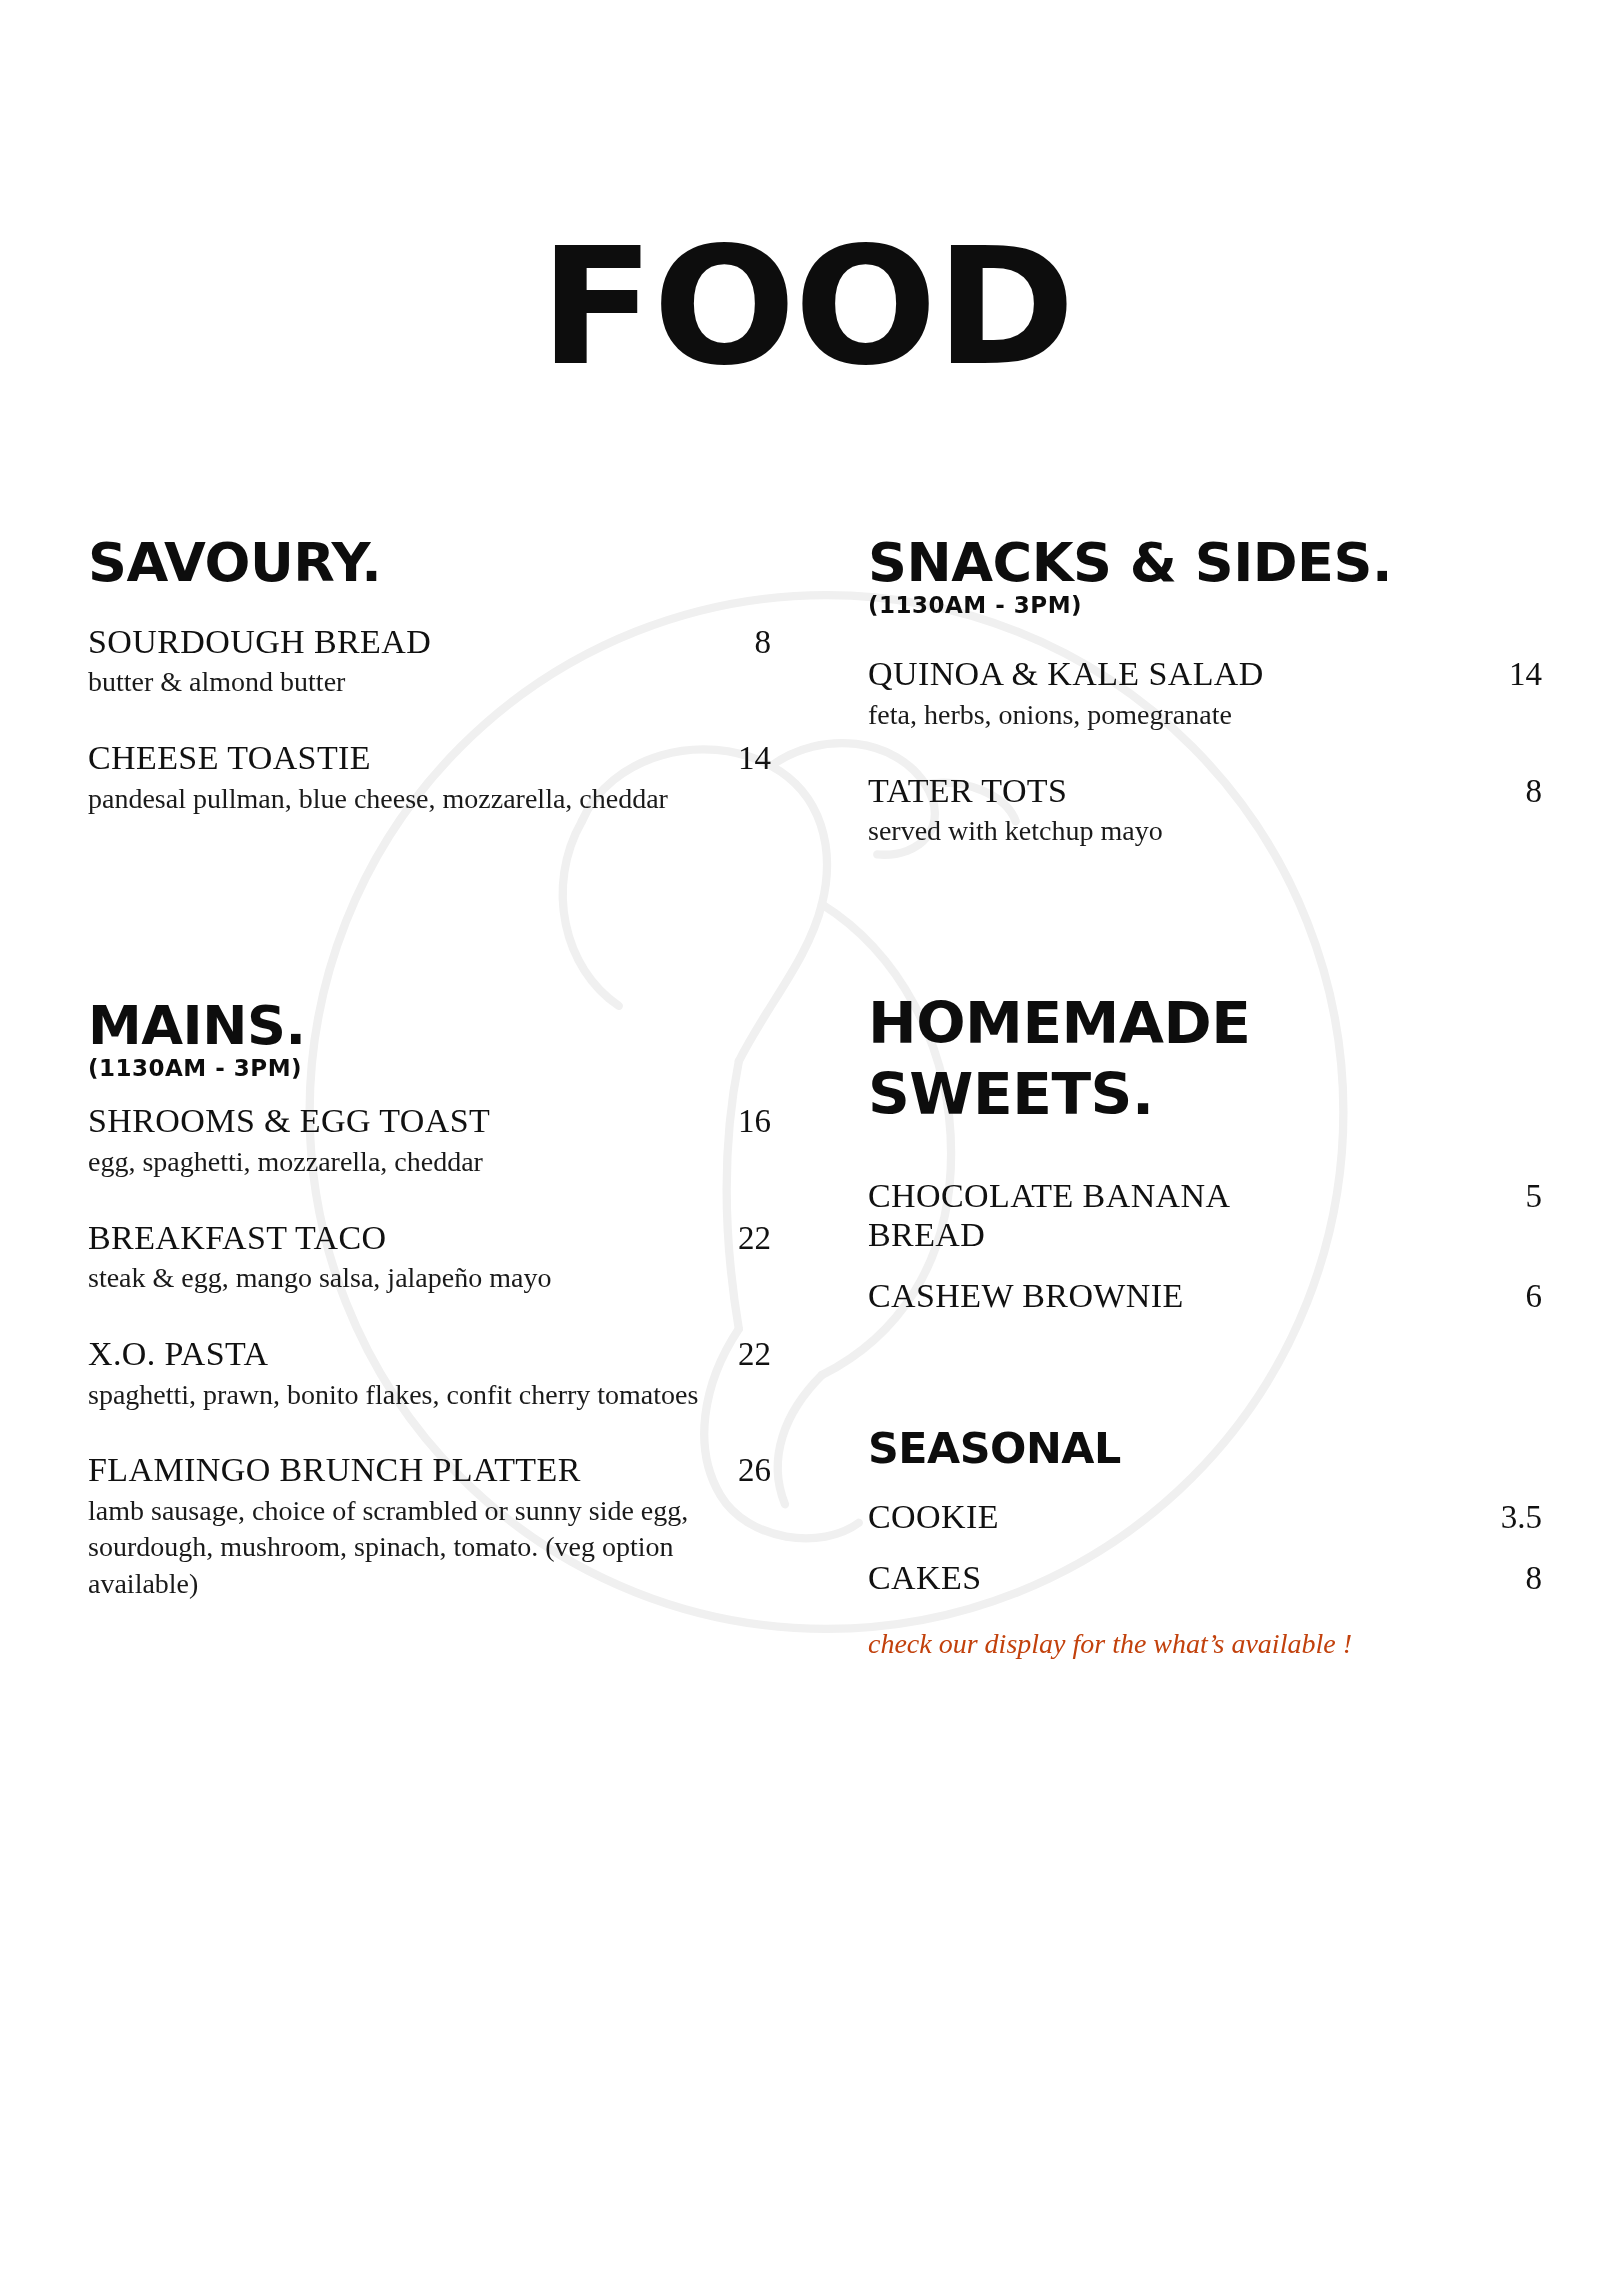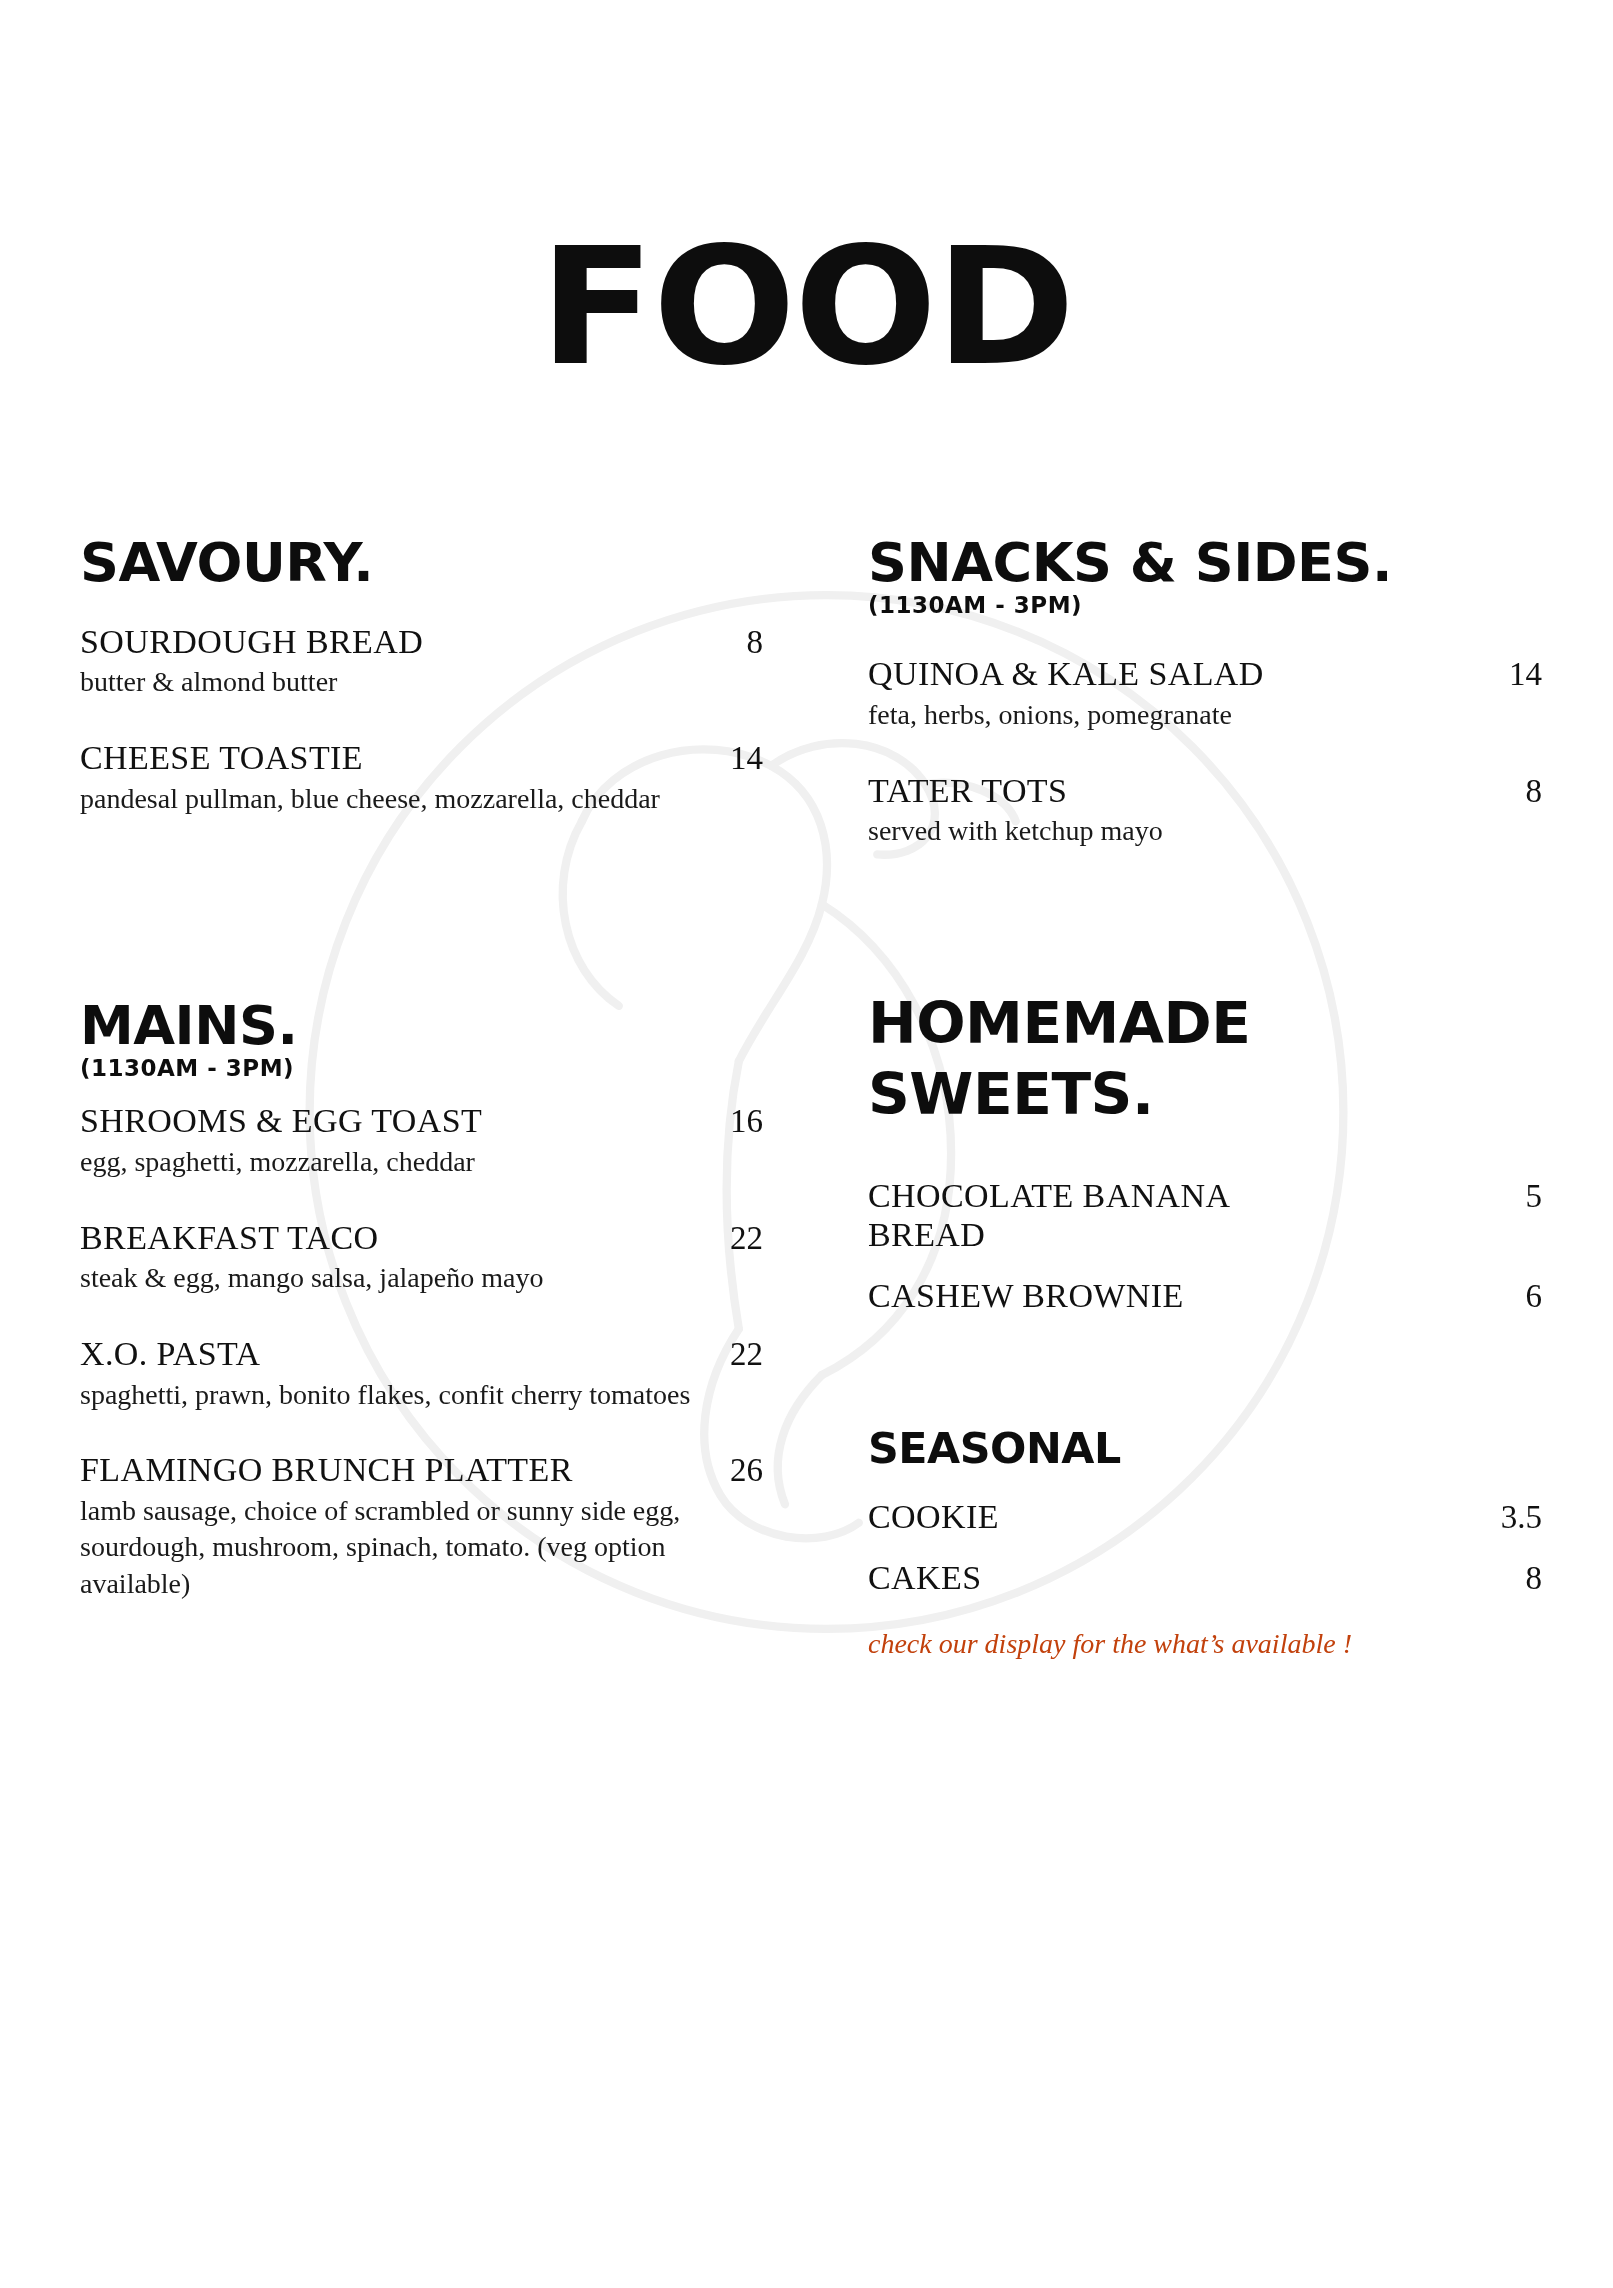--- a/index.html
+++ b/index.html
@@ -50,21 +50,21 @@
     font-weight: 700;
     font-size: 162px;
     letter-spacing: -1.8px;
     line-height: 1;
     color: #0d0d0d;
     transform: scaleX(1.04);
   }
 
   .col-left {
     position: absolute;
-    left: 80px;
+    left: 88px;
     top: 535px;
     width: 683px;
   }
   .col-right {
     position: absolute;
     left: 868px;
     top: 535px;
     width: 674px;
   }
 

